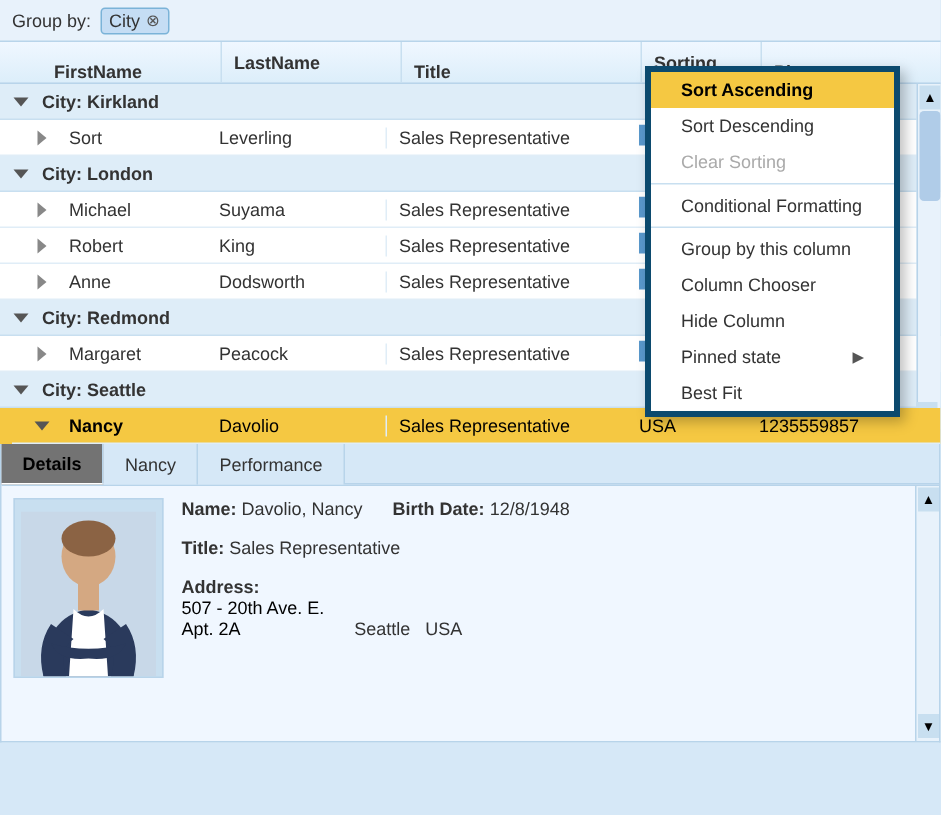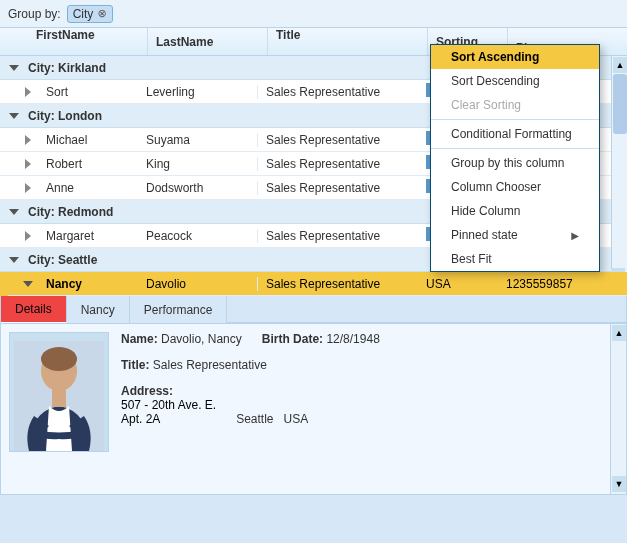--- a/index.html
+++ b/index.html
@@ -17,23 +17,23 @@
       display: flex; align-items: center; background: #c5ddf4; border: 1px solid #7bb3d8;
       border-radius: 3px; padding: 1px 5px; font-size: 12px; color: #333;
     }
     .group-by-chip .remove-x { margin-left: 4px; cursor: pointer; color: #555; font-size: 11px; }
 
     .grid-header {
       display: flex; background: linear-gradient(to bottom, #f0f7ff, #dceefa);
       border-bottom: 1px solid #b8d4ea; height: 28px; align-items: center;
     }
     .col-expand { width: 28px; min-width: 28px; }
-    .col-first { width: 120px; min-width: 120px; padding: 0 8px; color: #333; font-weight: 600; border-right: 1px solid #c8dff0; height: 100%; display: flex; align-items: flex-start; }
+    .col-first { width: 120px; min-width: 120px; padding: 0 8px; color: #333; font-weight: 600; border-right: 1px solid #c8dff0; height: 100%; display: flex; align-items: flex-end; }
     .col-last { width: 120px; min-width: 120px; padding: 0 8px; color: #333; font-weight: 600; border-right: 1px solid #c8dff0; height: 100%; display: flex; align-items: center; }
-    .col-title { width: 160px; min-width: 160px; padding: 0 8px; color: #333; font-weight: 600; border-right: 1px solid #c8dff0; height: 100%; display: flex; align-items: flex-start; }
+    .col-title { width: 160px; min-width: 160px; padding: 0 8px; color: #333; font-weight: 600; border-right: 1px solid #c8dff0; height: 100%; display: flex; align-items: flex-end; }
     .col-country { width: 80px; min-width: 80px; padding: 0 8px; color: #333; font-weight: 600; border-right: 1px solid #c8dff0; height: 100%; display: flex; align-items: center; }
     .col-phone { width: 100px; min-width: 100px; padding: 0 8px; color: #333; font-weight: 700; height: 100%; display: flex; align-items: flex-end; }
 
     .group-row {
       display: flex; align-items: center; background: #deedf8; height: 24px;
       border-bottom: 1px solid #c8dff0; padding-left: 0;
     }
     .group-expand-btn { width: 28px; min-width: 28px; display: flex; align-items: center; justify-content: center; cursor: pointer; }
     .arrow-down { width: 0; height: 0; border-left: 5px solid transparent; border-right: 5px solid transparent; border-top: 6px solid #555; }
     .arrow-right { width: 0; height: 0; border-top: 5px solid transparent; border-bottom: 5px solid transparent; border-left: 6px solid #555; }
@@ -56,21 +56,21 @@
     .cell-country { width: 80px; min-width: 80px; }
     .cell-phone { width: 100px; min-width: 100px; }
 
     
     .grid-scroll { position: absolute; right: 0; top: 0; width: 16px; height: 100%; background: #e8f2fb; border-left: 1px solid #b8d4ea; }
     .scroll-thumb { background: #b0cce8; width: 14px; margin: 1px; border-radius: 3px; height: 60px; }
 
     
     .context-menu {
       position: absolute; top: 44px; left: 430px; z-index: 100;
-      background: #fff; border: 1px solid #0c4a6e;
+      background: #fff; border: 4px solid #0c4a6e;
       box-shadow: 3px 3px 8px rgba(0,0,0,0.25);
       min-width: 170px;
     }
     .menu-item {
       padding: 5px 20px; font-size: 12px; color: #333; cursor: pointer;
       display: flex; align-items: center; justify-content: space-between;
       white-space: nowrap;
     }
     .menu-item.highlighted { background: #f5c842; color: #000; font-weight: 600; }
     .menu-item.disabled { color: #aaa; cursor: default; }
@@ -82,21 +82,21 @@
       background: #f0f7ff; border: 1px solid #b8d4ea; border-top: none;
       position: relative;
     }
     .detail-tabs {
       display: flex; border-bottom: 1px solid #b8d4ea; background: #d6e8f7; height: 28px;
     }
     .tab {
       padding: 6px 14px; font-size: 12px; color: #333; cursor: pointer;
       border-right: 1px solid #b8d4ea; background: #d6e8f7; display: flex; align-items: center;
     }
-    .tab.active { background: #ef4444; border-bottom: 1px solid #fff; color: #000; font-weight: 400; }
+    .tab.active { background: #737373; border-bottom: 1px solid #fff; color: #000; font-weight: 700; }
 
     .detail-content { display: flex; padding: 8px; gap: 12px; }
     .detail-photo {
       width: 100px; min-width: 100px; height: 120px; background: #c8dff0;
       border: 1px solid #b8d4ea; overflow: hidden; display: flex; align-items: flex-end; justify-content: center;
     }
     .detail-info { flex: 1; }
     .detail-label { font-weight: 700; color: #333; }
     .detail-value { color: #333; }
 

